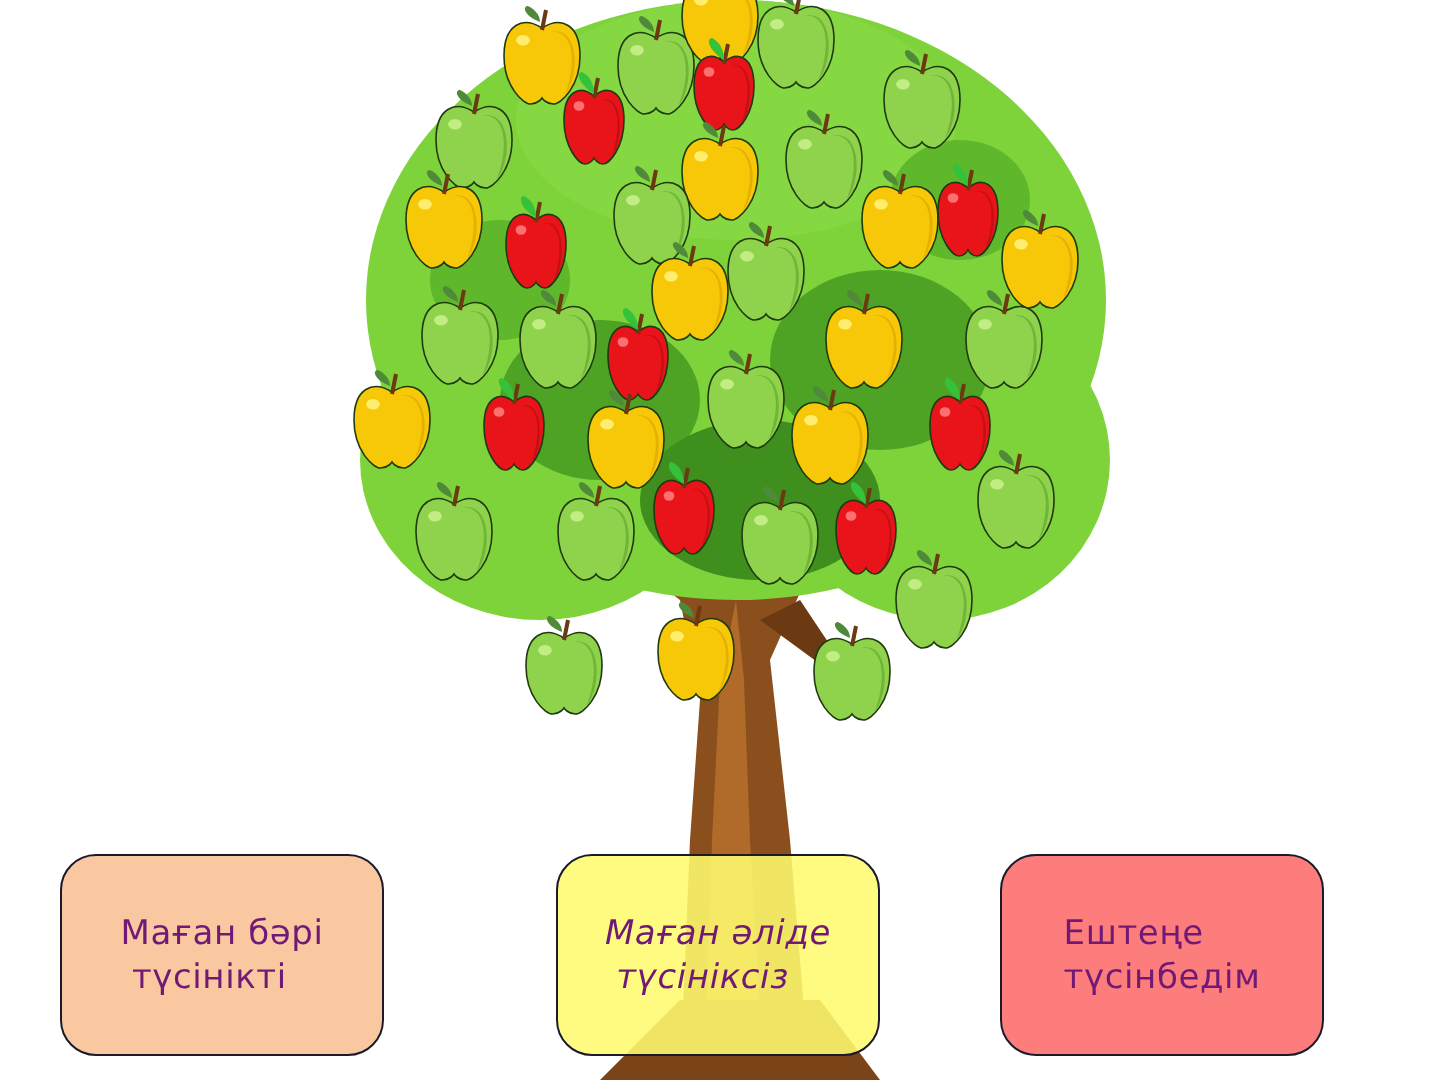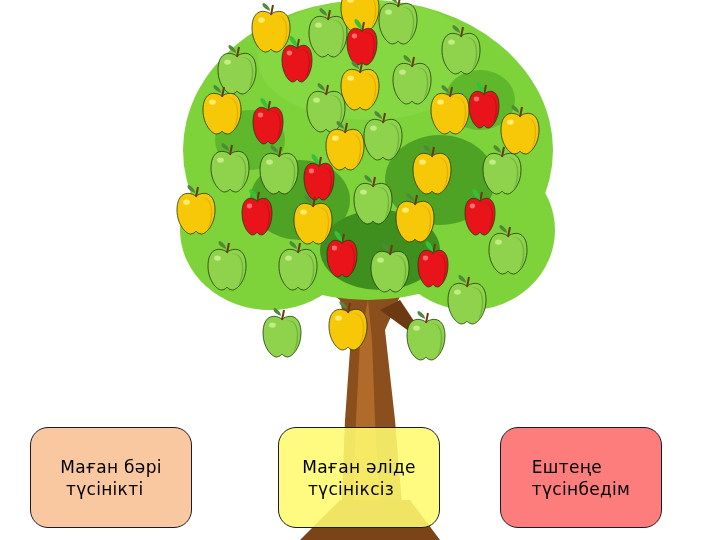--- a/index.html
+++ b/index.html
@@ -3,23 +3,23 @@
 <meta charset="utf-8">
 <style>
   html, body { margin: 0; padding: 0; }
   body { width: 720px; height: 540px; background: #ffffff; position: relative; overflow: hidden; font-family: "DejaVu Sans", sans-serif; }
   .tree { position: absolute; left: 0; top: 0; width: 720px; height: 540px; }
   .box {
     position: absolute; top: 427px; width: 162px; height: 101px;
     border: 1.5px solid #1a1a2a; border-radius: 18px; box-sizing: border-box;
     display: flex; align-items: center; justify-content: center;
   }
-  .box-text { font-size: 17px; line-height: 22px; color: #000000; white-space: pre; text-align: left; letter-spacing: 0.3px; }
+  .box-text { font-size: 17px; line-height: 22px; color: #701a75; white-space: pre; text-align: left; letter-spacing: 0.3px; }
   #box1 { left: 30px; background: #f9c8a0; }
-  #box2 { left: 278px; background: rgba(255, 250, 110, 0.88); }
+  #box2 { left: 278px; background: rgba(255, 250, 110, 0.88); font-style: italic; }
   #box3 { left: 500px; background: #fd7d7d; }
 </style>
 </head>
 <body>
 
 <svg class="tree" width="720" height="540" viewBox="0 0 720 540">
 
   <g>
     <path d="M340 540 L345 420 L350 350 L340 300 L300 270 L310 262 L348 288 L355 250 L370 250 L372 300 L395 270 L430 230 L440 240 L405 285 L385 330 L395 420 L405 540 Z" fill="#8a4f1c"></path>
     <path d="M352 540 L356 420 L360 340 L368 300 L372 340 L375 420 L382 540 Z" fill="#b06a2a"></path>

